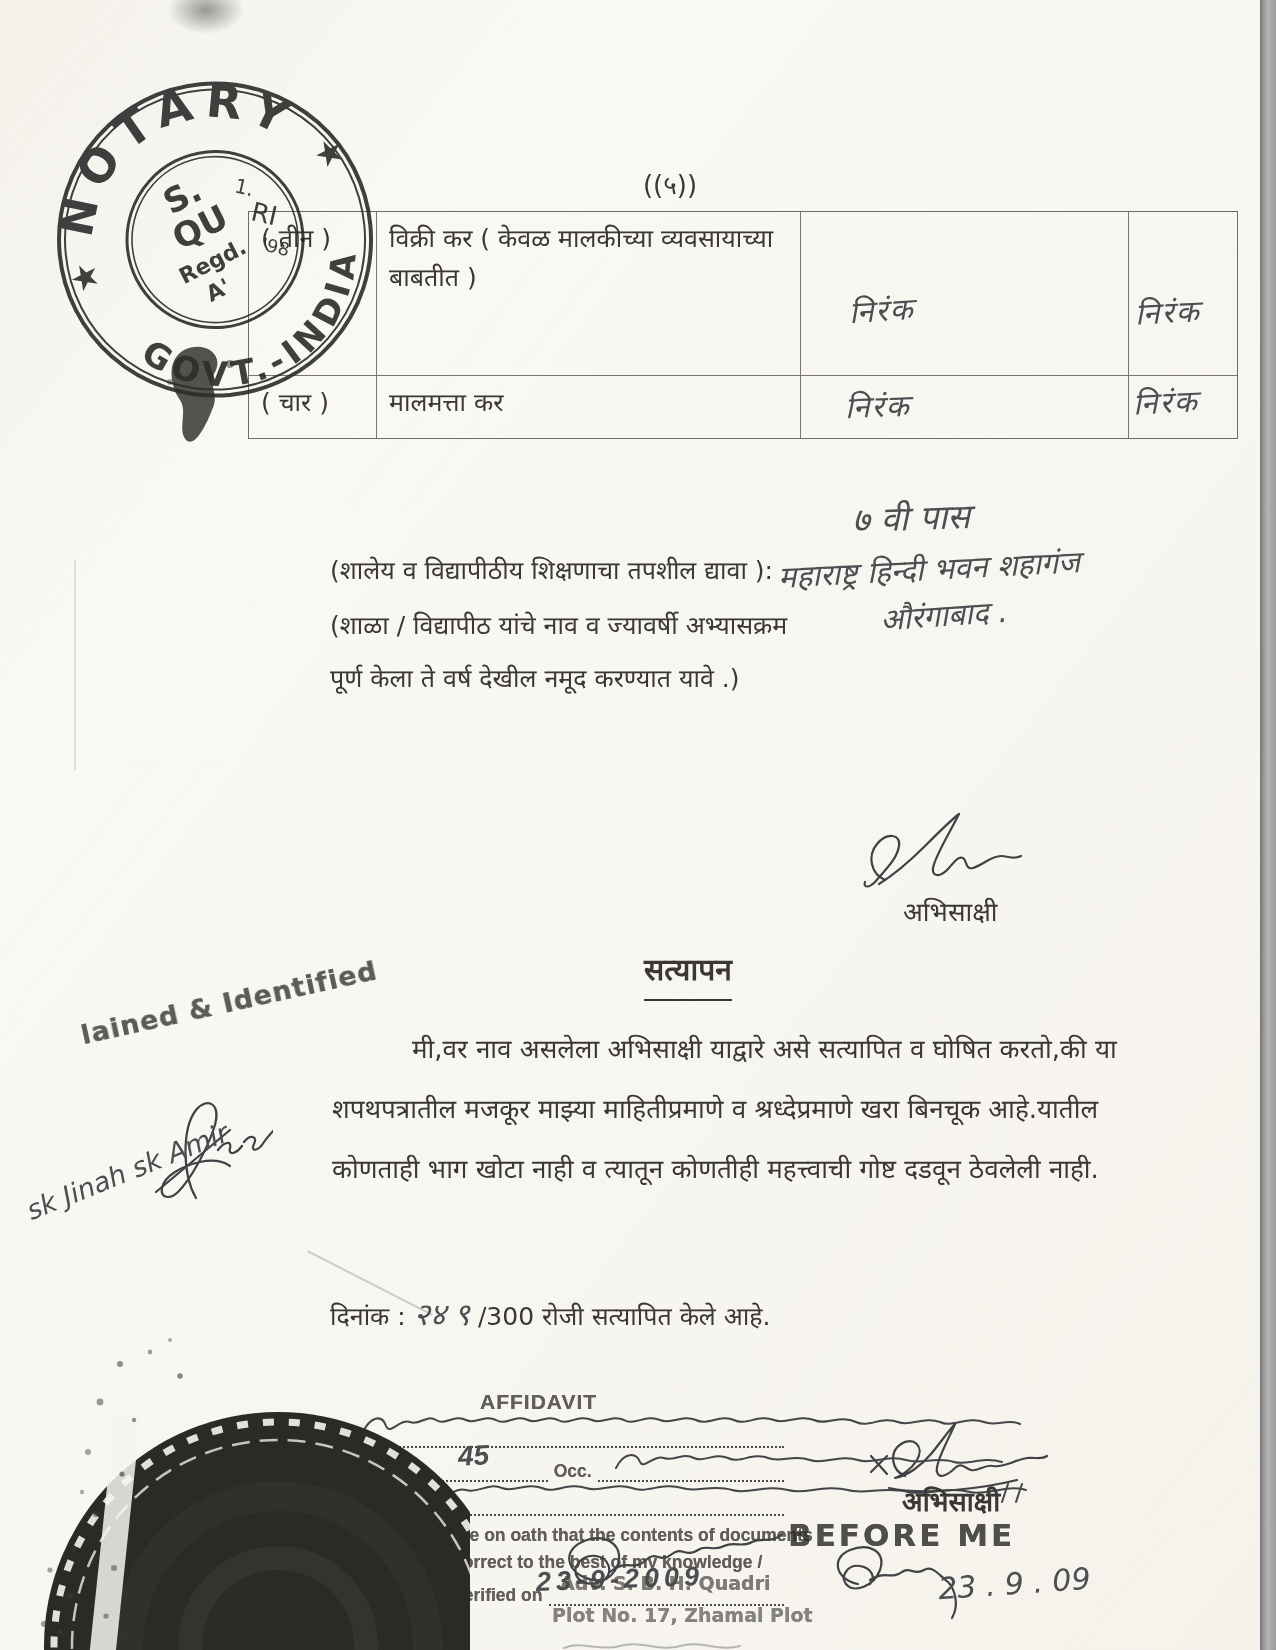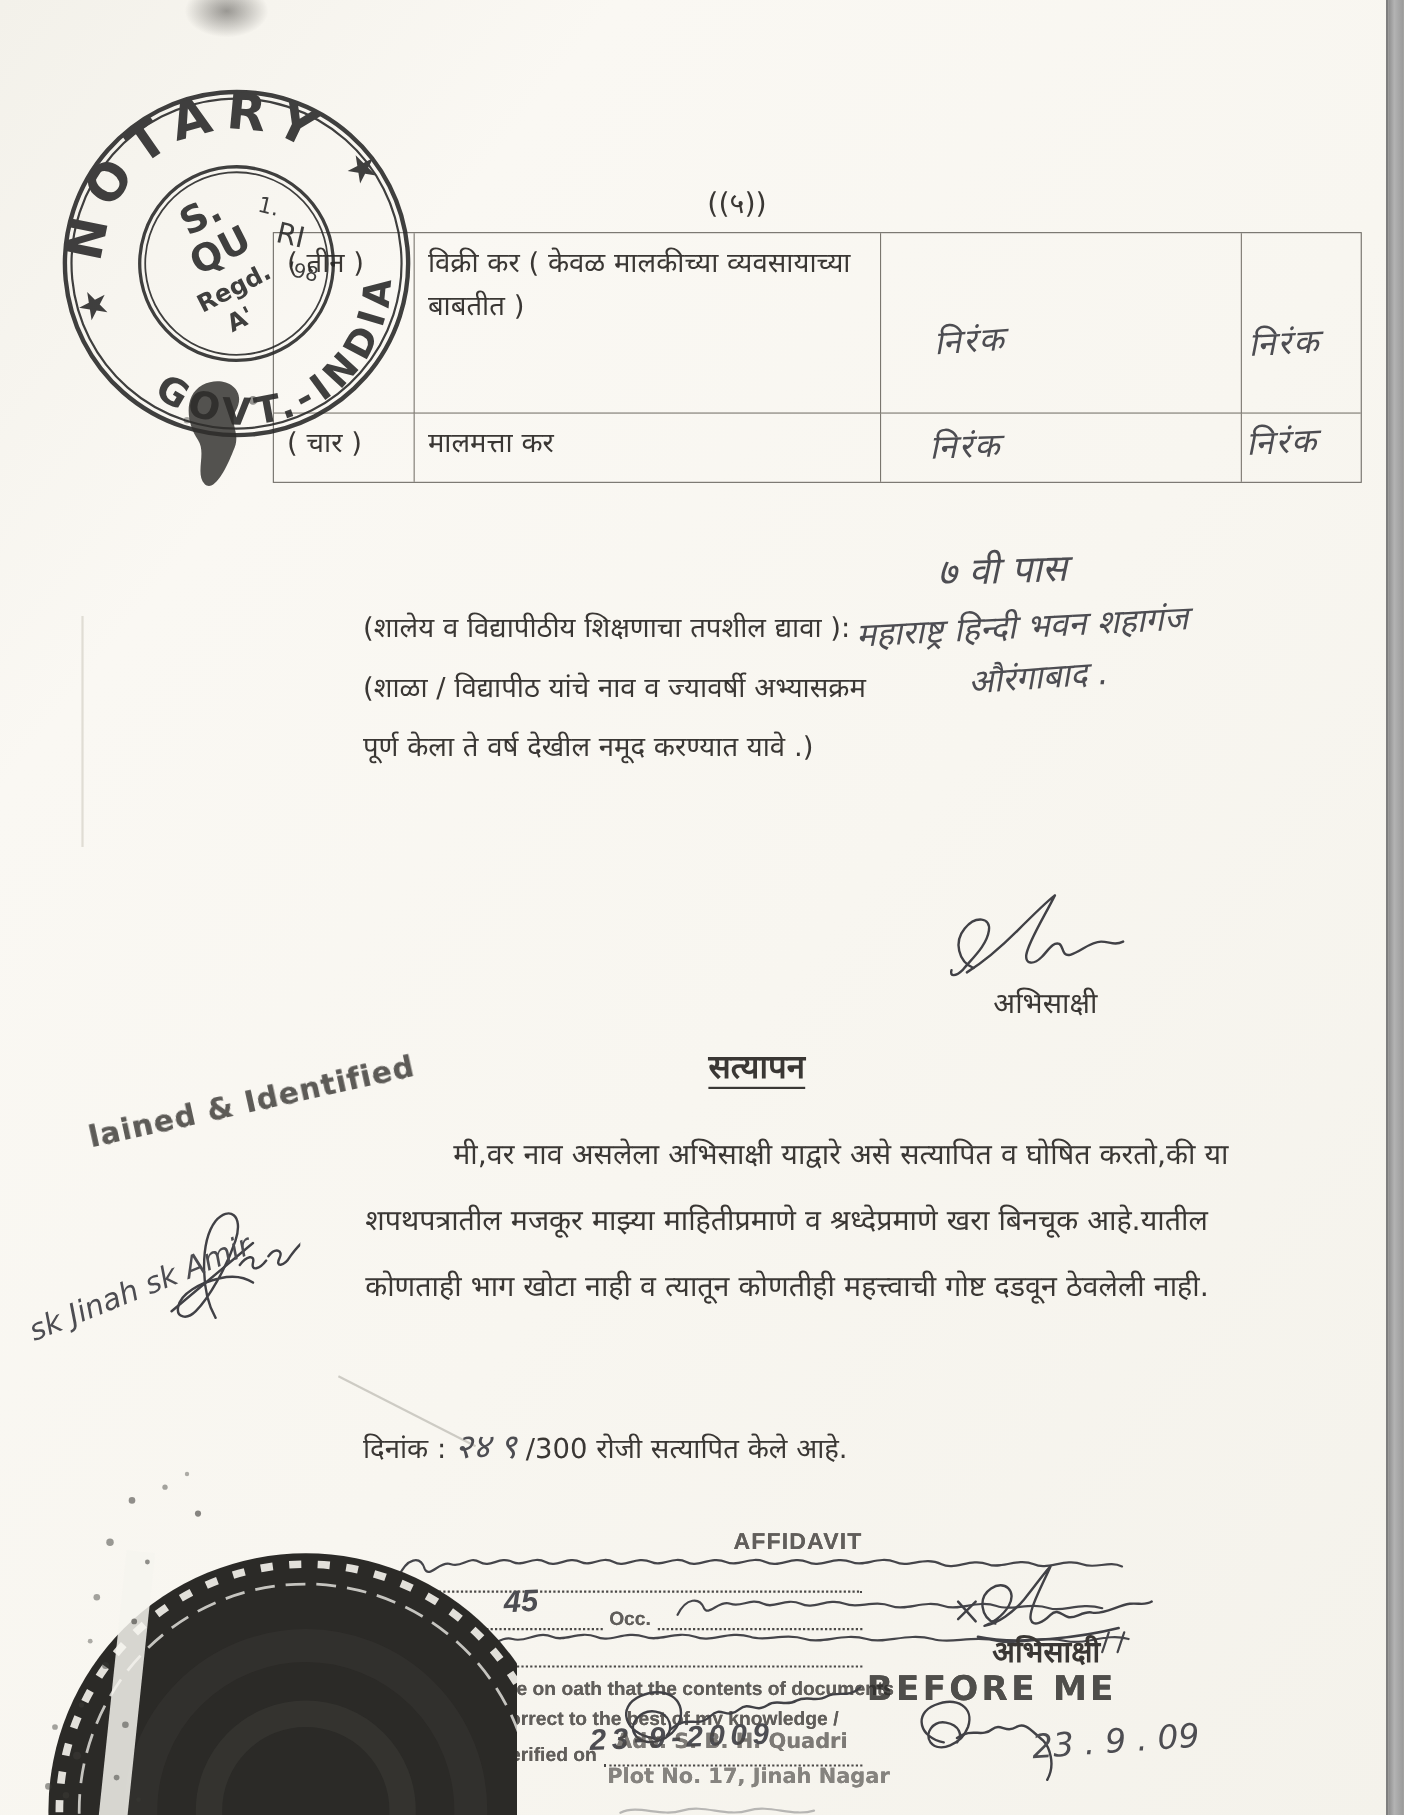--- a/index.html
+++ b/index.html
@@ -19,21 +19,21 @@
     border:1.5px solid #6f6c66;}
   #taxtable .cell{border-right:1px solid #7a766e;border-bottom:1px solid #7a766e;
     padding:8px 12px;font-size:25px;line-height:1.55;position:relative;}
   #taxtable .cell.last-col{border-right:none;}
   #taxtable .cell.last-row{border-bottom:none;}
   .nil{font-size:30px;letter-spacing:2px;}
   
   .pline{font-size:25px;white-space:nowrap;}
   
   #heading-satyapan{left:578px;top:948px;width:220px;text-align:center;font-size:30px;font-weight:bold;}
-  #heading-satyapan span{border-bottom:2.5px solid #3a3835;padding-bottom:0;}
+  #heading-satyapan span{border-bottom:2.5px solid #3a3835;padding-bottom:12px;}
   .vline{font-size:26px;white-space:nowrap;}
   
   #identified-stamp{left:78px;top:1020px;transform:rotate(-12.5deg);transform-origin:left top;
     font-size:27px;font-weight:800;letter-spacing:1px;color:#3b3936;white-space:nowrap;}
   #affidavit-stamp{left:348px;top:1390px;width:436px;color:#413e3b;font-family:"Liberation Sans",sans-serif;}
   #affidavit-stamp .srow{position:relative;height:34px;display:flex;align-items:flex-end;gap:6px;
     font-size:17.5px;font-weight:bold;}
   #affidavit-stamp .dotted{border-bottom:2px dotted #4a4846;height:22px;}
   #affidavit-stamp .body{font-size:17.5px;font-weight:bold;line-height:1.55;white-space:nowrap;}
   #beforeme-stamp{left:788px;top:1502px;font-size:31px;font-weight:800;letter-spacing:3px;color:#2b2a28;margin-top:15px;}
@@ -148,21 +148,21 @@
   <div class="abs hand nowrap" style="left:28px;top:1196px;font-size:27px;transform:rotate(-22deg);transform-origin:0 50%;">sk Jinah sk Amir</div>
 
   <div class="abs nowrap" style="left:330px;top:1292px;font-size:25px;">
     <span class="print">दिनांक :</span>
     <span class="hand" style="font-size:31px;">२४</span>
     <span class="hand" style="font-size:31px;">९</span>
     <span class="print">/300  रोजी सत्यापित केले आहे.</span>
   </div>
 
   <div id="affidavit-stamp" class="abs">
-    <div class="deg" style="margin-left:132px;font-size:21px;font-weight:800;letter-spacing:1px;text-align:right;">AFFIDAVIT</div>
+    <div class="deg" style="margin-left:132px;font-size:21px;font-weight:800;letter-spacing:1px;">AFFIDAVIT</div>
     <div class="srow">
       <span class="dotted" style="flex:1 1 auto;"></span>
       <svg class="abs" style="left:6px;top:-8px;" width="672" height="40" viewBox="0 0 672 40">
         <path class="squig" d="M8,28 C16,10 28,8 32,20 C36,30 46,12 56,16 C66,20 72,8 82,14 C92,20 100,8 112,14 C122,19 130,8 142,14 C152,20 162,8 174,14 C184,19 192,8 204,14 C214,20 224,8 238,14 C248,19 258,8 270,14 C280,20 292,8 306,14 C318,19 328,8 342,14 C354,20 366,8 380,14 C392,20 404,8 420,14 C432,19 444,8 460,14 C472,20 486,8 502,16 C514,22 528,10 544,16 C556,21 570,10 586,16 C598,22 614,10 630,16 C642,21 654,12 666,18"></path>
       </svg>
     </div>
     <div class="srow">
       <span class="deg">Aged</span>
       <span class="dotted" style="width:150px;"></span>
       <span class="deg">Occ.</span>
@@ -187,21 +187,21 @@
       <span class="hand abs" style="left:188px;top:-12px;font-size:27px;letter-spacing:5px;transform:rotate(-2deg);">23-9-2009</span>
     </div>
     <div class="body deg">at Aurangabad</div>
   </div>
 
   <svg class="abs" style="left:548px;top:1528px;" width="260" height="70" viewBox="0 0 260 70">
     <path class="sigpath" d="M46,52 C20,48 12,24 34,14 C56,4 76,16 70,36 C64,54 40,62 30,50 C22,40 34,26 48,28 C62,30 64,44 58,50"></path>
     <path class="sigpath" d="M62,44 C78,30 86,44 98,32 C108,22 112,36 124,26 C134,18 138,30 150,22 C158,16 166,24 176,18 C186,13 194,20 204,14 C214,9 224,16 234,6"></path>
   </svg>
   <div class="abs deg nowrap" style="left:560px;top:1572px;font-size:19px;font-weight:bold;color:#4a4744;opacity:.7;">Adv. S. B. H. Quadri</div>
-  <div class="abs deg nowrap" style="left:552px;top:1604px;font-size:19px;font-weight:bold;color:#4a4744;opacity:.65;">Plot No. 17, Jinah Nagar</div>
+  <div class="abs deg nowrap" style="left:552px;top:1604px;font-size:19px;font-weight:bold;color:#4a4744;opacity:.65;">Plot No. 17, Zhamal Plot</div>
   <div class="abs" style="left:560px;top:1638px;width:200px;height:12px;overflow:hidden;opacity:.5;">
     <svg width="200" height="24" viewBox="0 0 200 24">
         <path class="squig" d="M4,10 C20,2 40,14 60,8 C80,2 100,14 120,8 C140,2 160,14 180,8" opacity=".7"></path>
       </svg>
   </div>
 
   <svg class="abs" style="left:845px;top:1418px;" width="214" height="92" viewBox="0 0 214 92">
     <path class="sigpath" d="M26,54 L42,38 M26,38 L42,56"></path>
     <path class="sigpath" d="M60,58 C46,52 44,34 56,26 C68,18 80,28 72,42 C66,52 56,58 50,60 C62,58 76,48 86,36 C96,24 104,12 110,6 C102,24 90,46 92,54 C94,62 104,56 110,50 C116,44 120,50 126,52 C132,54 140,46 148,48 C158,50 170,42 182,40 C190,39 196,42 202,38"></path>
     <path class="sigpath" d="M44,70 C80,78 140,70 172,62"></path>

